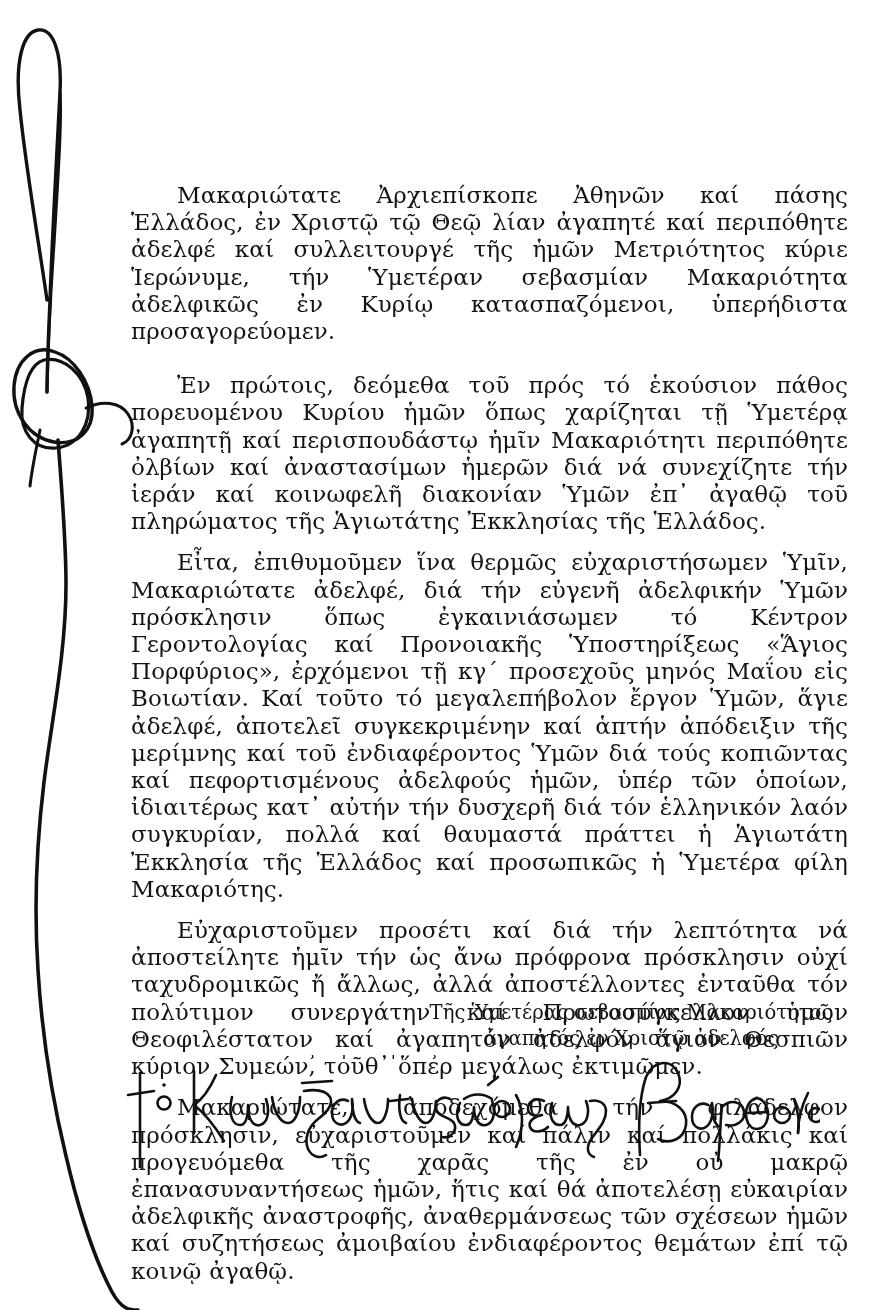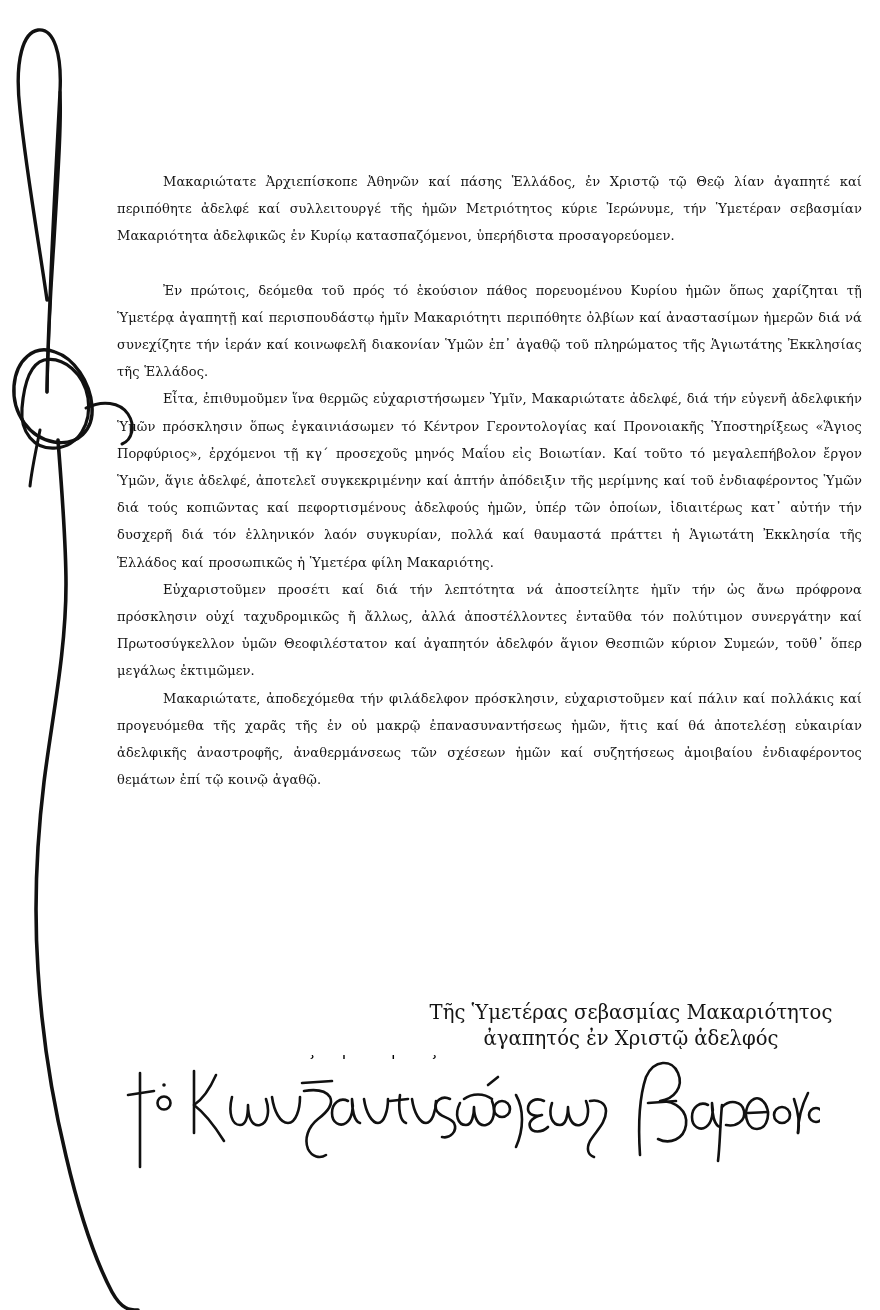--- a/index.html
+++ b/index.html
@@ -29,24 +29,24 @@
 
   
   .letter-body {
     position: absolute;
     left: 117px;
     top: 168px;
     width: 745px;
   }
 
   .para {
-    margin: 0;
+    margin: 14px;
     text-align: justify;
     text-justify: inter-word;
-    font-size: 13px;
+    font-size: 23px;
     line-height: 27.2px;
     color: #141414;
     letter-spacing: 0.1px;
     word-spacing: 0.4px;
   }
 
   .para.indent-first {
     text-indent: 46px;
   }
 

